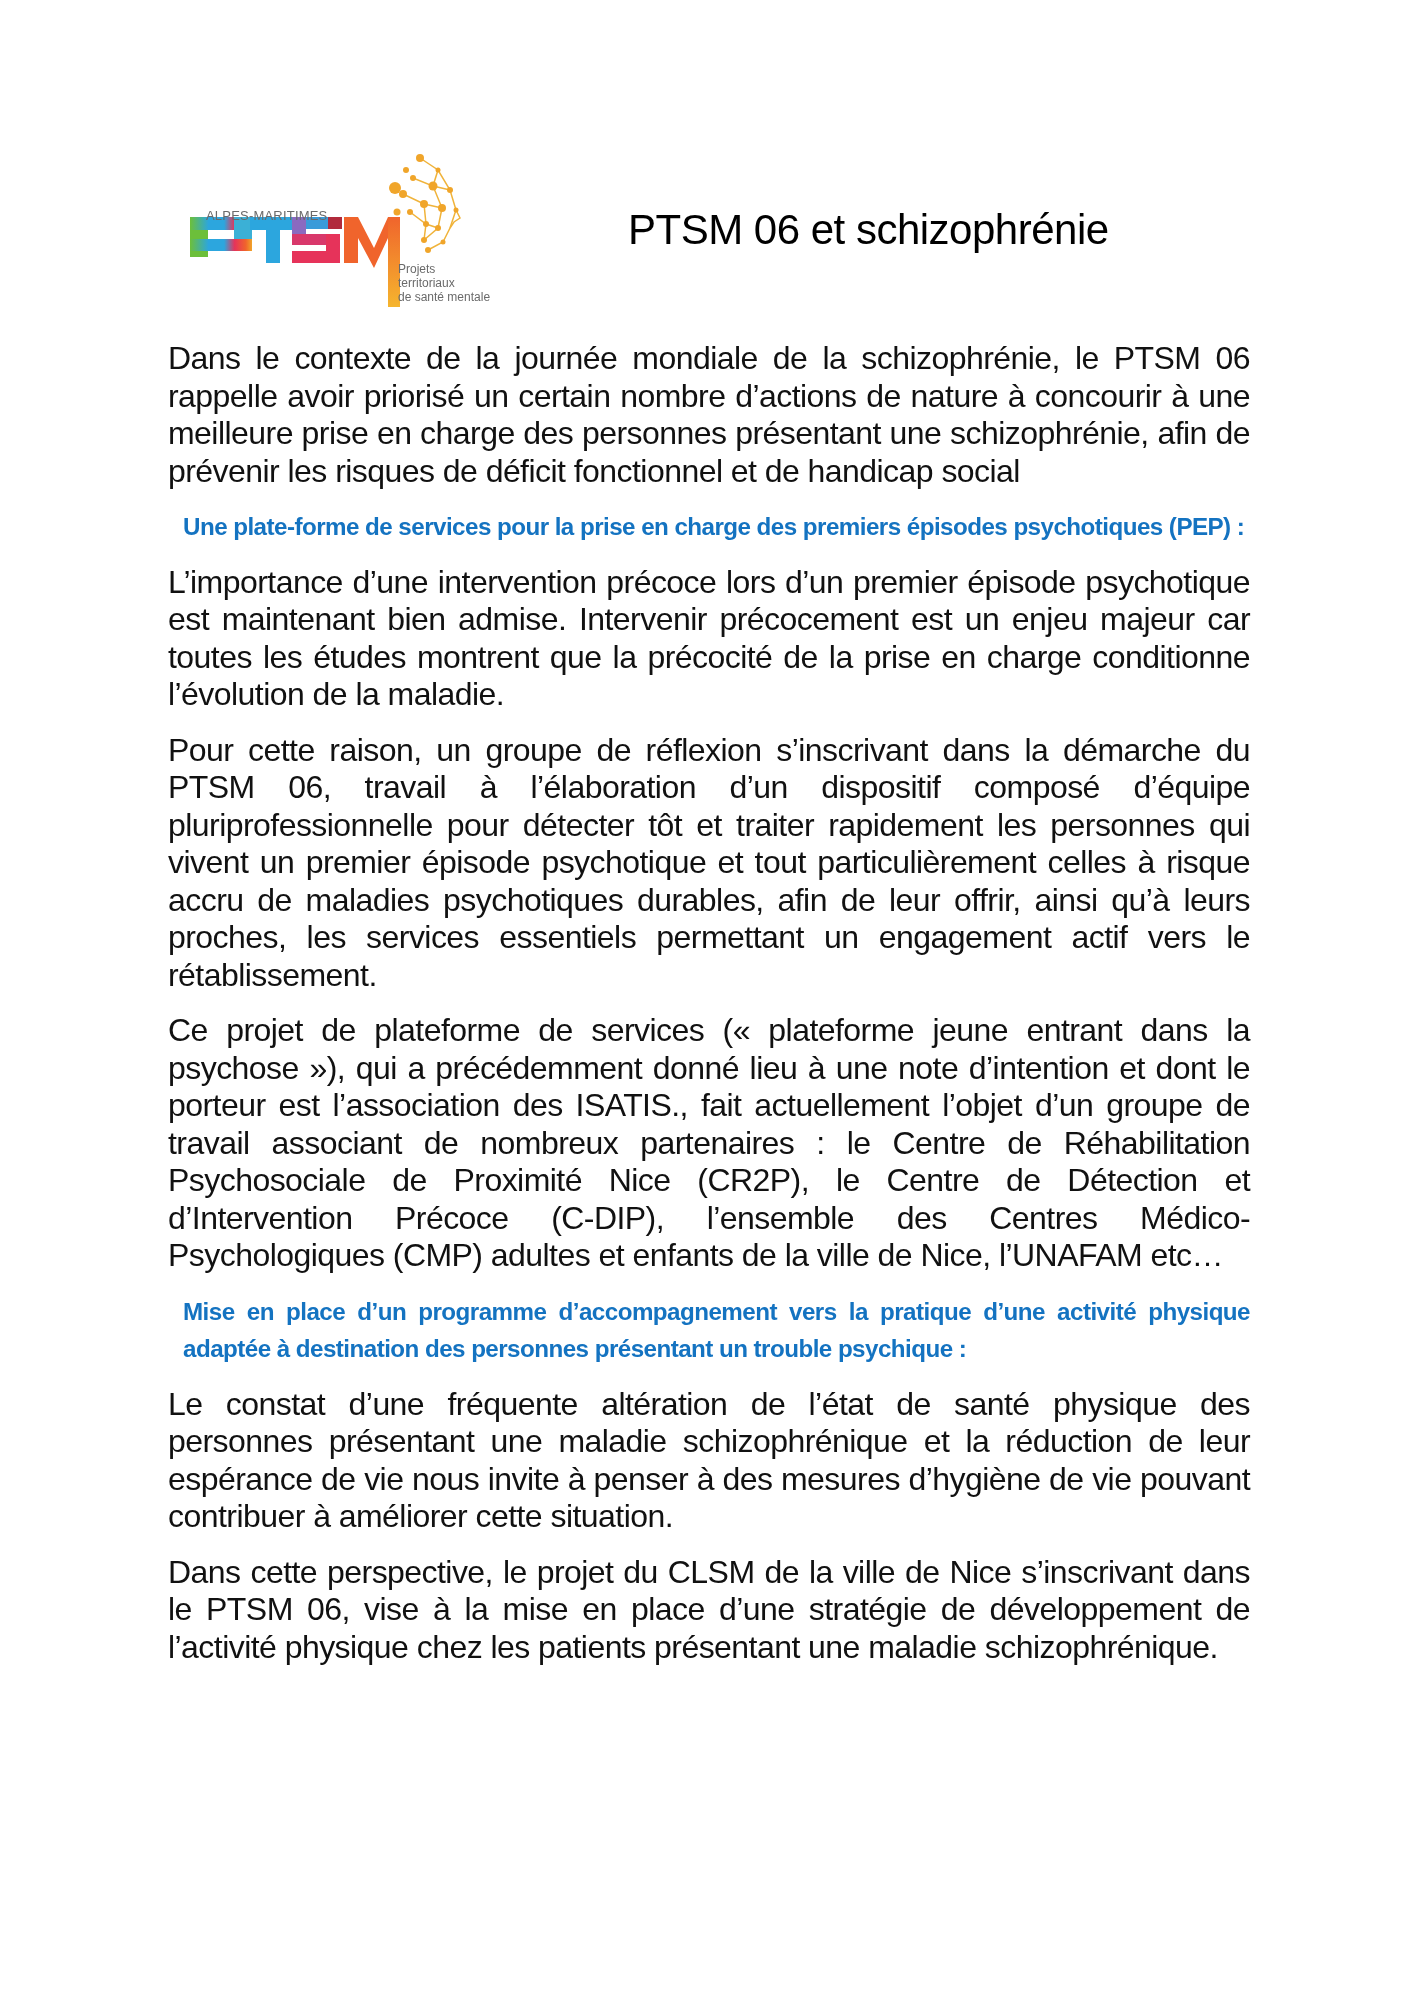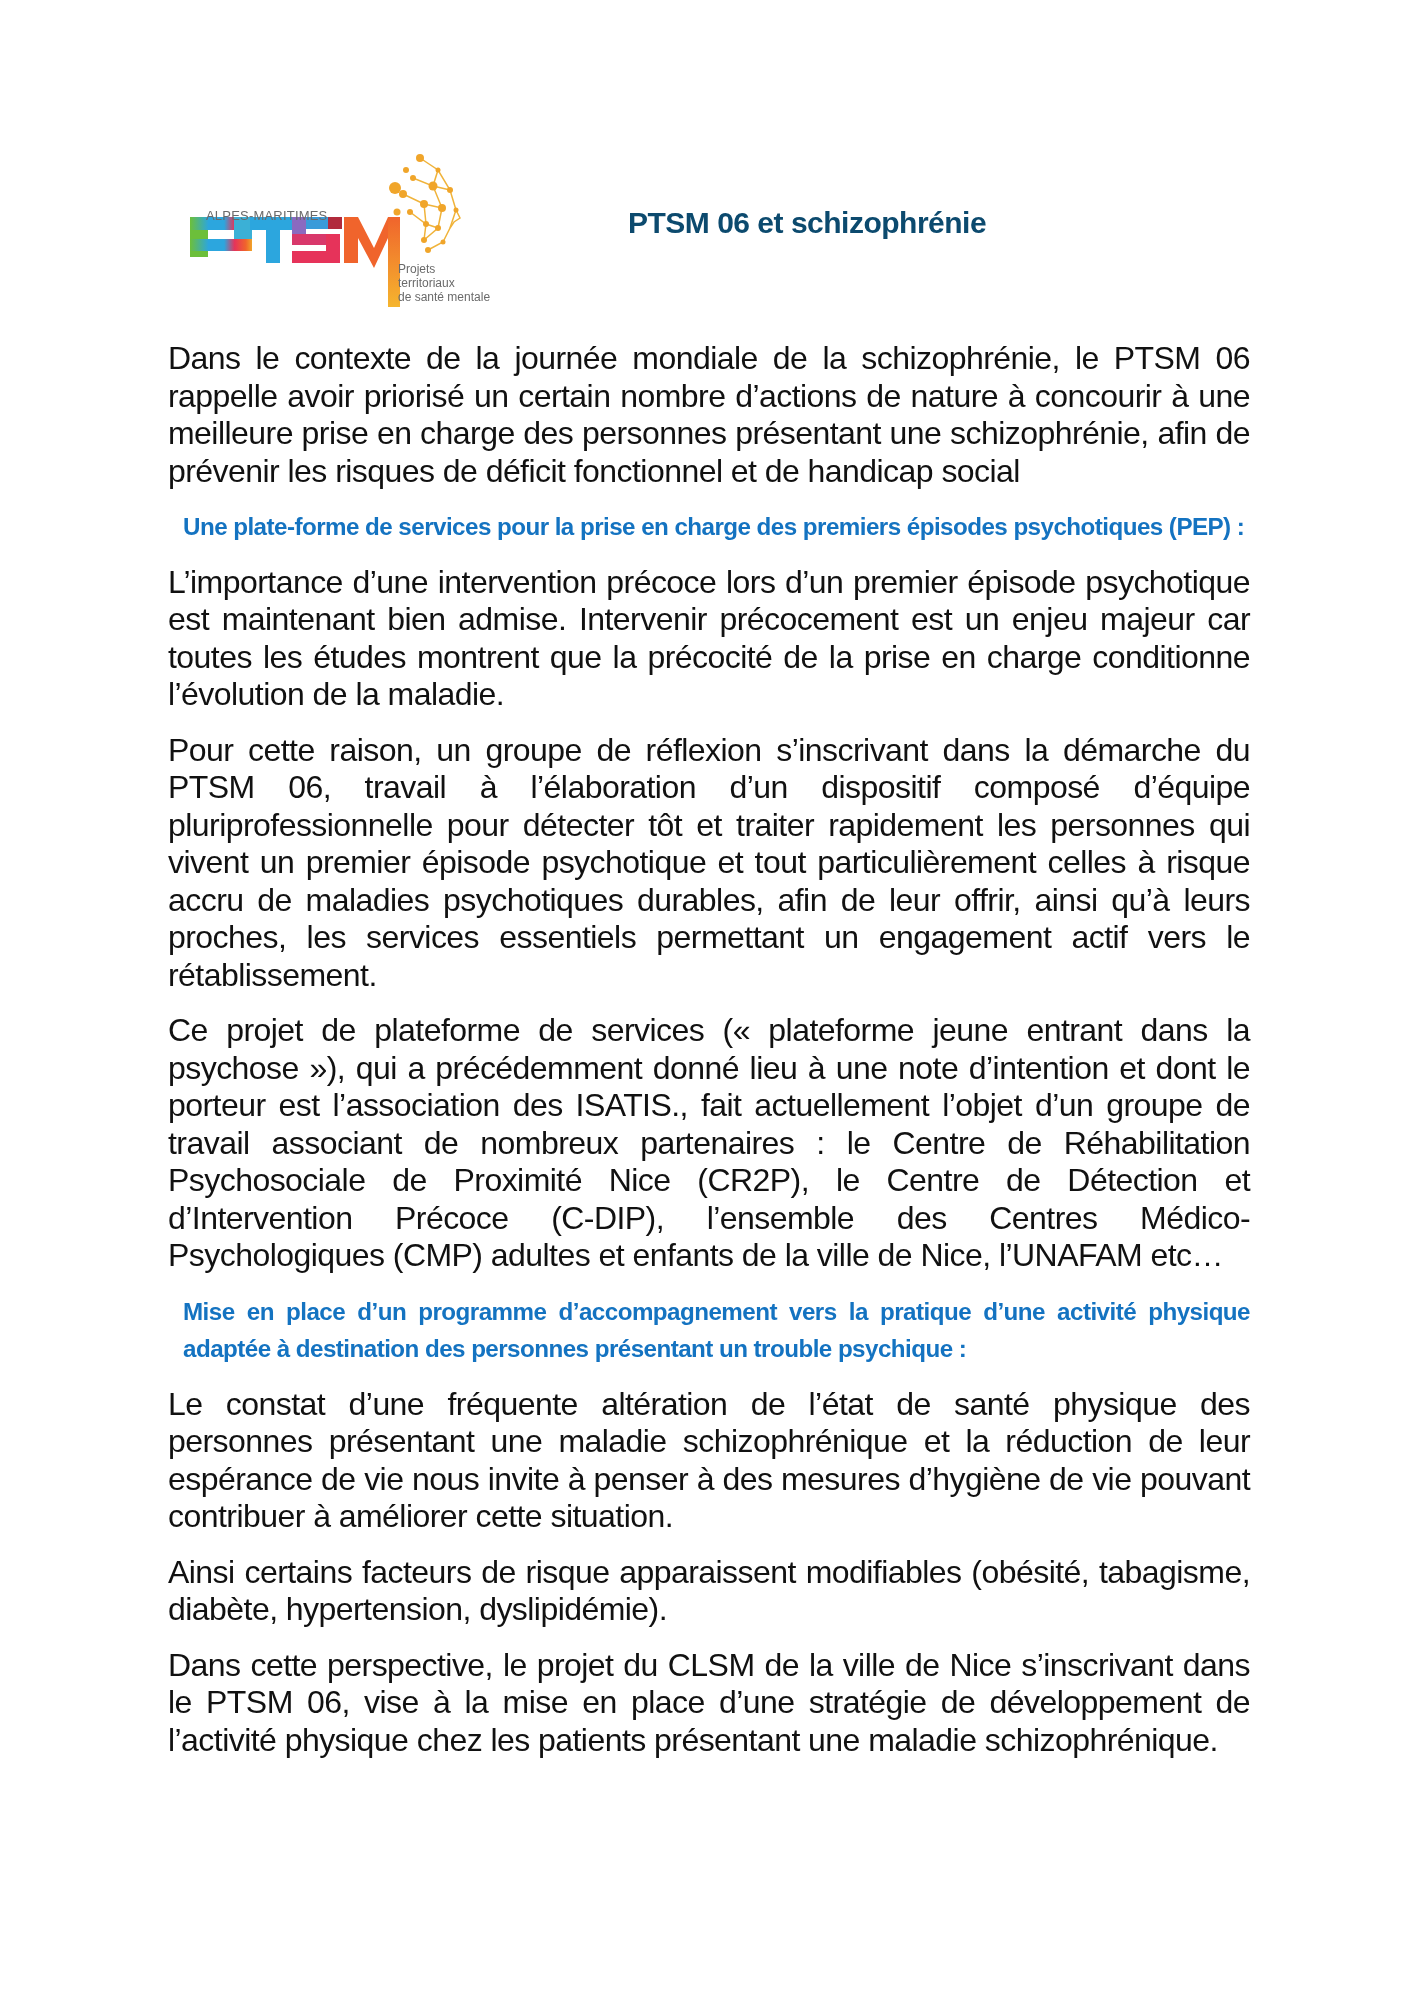--- a/index.html
+++ b/index.html
@@ -1,21 +1,21 @@
 <!DOCTYPE html>
 <html><head>
   <meta charset="utf-8">
   <style>
     html, body { margin: 0; padding: 0; background: #ffffff; }
     body { width: 1415px; height: 2000px; position: relative; overflow: hidden; font-family: "Liberation Sans", sans-serif; color: #111111; }
     .logo { position: absolute; left: 188px; top: 150px; width: 300px; height: 160px; }
     .logo-region { position: absolute; left: 206px; top: 208px; font-size: 13px; color: #6a6a6a; letter-spacing: 0.2px; font-family: "Liberation Sans", sans-serif; }
     .logo-word { position: absolute; left: 0; top: 0; width: 300px; height: 160px; }
     .logo-tag { position: absolute; left: 398px; top: 262px; font-size: 12px; line-height: 14px; color: #6a6a6a; font-family: "Liberation Sans", sans-serif; }
-    .title { position: absolute; left: 628px; top: 206px; font-size: 30px; font-weight: bold; color: #0c4a6e; letter-spacing: -0.5px; font-family: "Liberation Sans", sans-serif; white-space: nowrap; }
+    .title { position: absolute; left: 628px; top: 206px; font-size: 42px; font-weight: normal; color: #000000; letter-spacing: -0.5px; font-family: "Liberation Sans", sans-serif; white-space: nowrap; }
     .content { position: absolute; left: 168px; top: 340px; width: 1082px; }
     p { margin: 0 0 18px 0; font-size: 32px; line-height: 37.5px; text-align: justify; font-family: "Liberation Sans", sans-serif; letter-spacing: -0.55px; word-spacing: 0px; }
     h2 { margin: 0 0 18px 15px; font-size: 24.2px; line-height: 37.5px; color: #1473c1; font-weight: bold; text-align: justify; font-family: "Liberation Sans", sans-serif; letter-spacing: -0.55px; }
     .indent-space { white-space: pre; }
   </style>
 </head>
 <body>
 
 <div class="logo">
   <svg class="logo-word" viewBox="0 0 300 160" width="300" height="160">
@@ -96,15 +96,14 @@
 <div class="content">
   <p>Dans le contexte de la journée mondiale de la schizophrénie, le PTSM 06 rappelle avoir priorisé un certain nombre d’actions de nature à concourir à une meilleure prise en charge des personnes présentant une schizophrénie, afin de prévenir les risques de déficit fonctionnel et de handicap social</p>
 
   <h2>Une plate-forme de services pour la prise en charge des premiers épisodes psychotiques (PEP) :</h2>
   <p class="indent-space" style="white-space: normal;"> L’importance d’une intervention précoce lors d’un premier épisode psychotique est maintenant bien admise. Intervenir précocement est un enjeu majeur car toutes les études montrent que la précocité de la prise en charge conditionne l’évolution de la maladie.</p>
   <p> Pour cette raison, un groupe de réflexion s’inscrivant dans la démarche du PTSM 06, travail à l’élaboration d’un dispositif composé d’équipe pluriprofessionnelle pour détecter tôt et traiter rapidement les personnes qui vivent un premier épisode psychotique et tout particulièrement celles à risque accru de maladies psychotiques durables, afin de leur offrir, ainsi qu’à leurs proches, les services essentiels permettant un engagement actif vers le rétablissement.</p>
   <p>Ce projet de plateforme de services (« plateforme jeune entrant dans la psychose »), qui a précédemment donné lieu à une note d’intention et dont le porteur est l’association des ISATIS., fait actuellement l’objet d’un groupe de travail associant de nombreux partenaires : le Centre de Réhabilitation Psychosociale de Proximité Nice (CR2P), le Centre de Détection et d’Intervention Précoce (C-DIP), l’ensemble des Centres Médico-Psychologiques (CMP) adultes et enfants de la ville de Nice, l’UNAFAM etc…</p>
 
   <h2>Mise en place d’un programme d’accompagnement vers la pratique d’une activité physique adaptée à destination des personnes présentant un trouble psychique :</h2>
   <p>Le constat d’une fréquente altération de l’état de santé physique des personnes présentant une maladie schizophrénique et la réduction de leur espérance de vie nous invite à penser à des mesures d’hygiène de vie pouvant contribuer à améliorer cette situation.</p>
-  <p>Ainsi certains facteurs de risque apparaissent modifiables (obésité, tabagisme, diabète, hypertension, dyslipidémie).</p>
   <p>Dans cette perspective, le projet du CLSM de la ville de Nice s’inscrivant dans le PTSM 06, vise à la mise en place d’une stratégie de développement de l’activité physique chez les patients présentant une maladie schizophrénique.</p>
 </div>
 
 </body></html>

